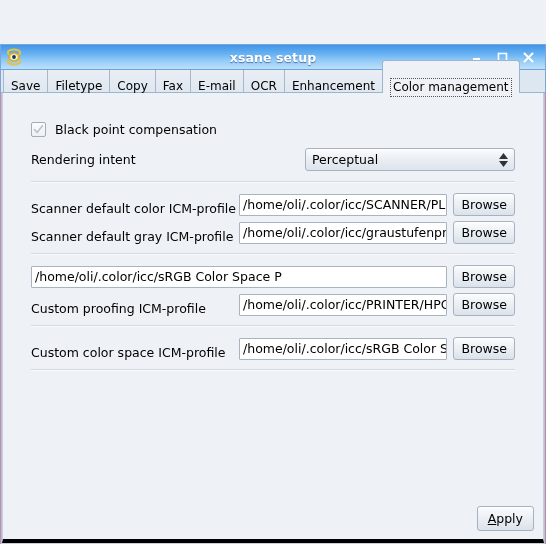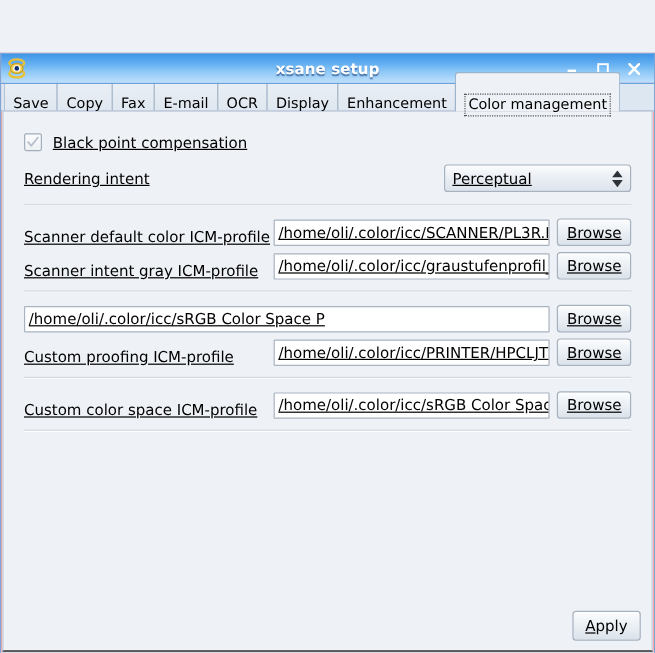--- a/index.html
+++ b/index.html
@@ -116,26 +116,25 @@
     margin-top: 1px;
   }
 
   
   .content {
     flex: 1 1 auto;
     position: relative;
     background: #eef1f5;
     border-left: 1px solid #c3cfdd;
     border-right: 1px solid #c3cfdd;
-    border-bottom: 1px solid #000000;
+    border-bottom: 4px solid #000000;
     margin: 0 1px;
-    padding: 5px;
+    padding: 16px;
     box-sizing: border-box;
     overflow: hidden;
-    text-decoration: underline;
   }
   .pad {
     padding: 9px 12px 0 12px;
   }
 
   .row {
     display: flex;
     align-items: center;
     min-height: 22px;
   }
@@ -158,21 +157,21 @@
   .row.intent-row {
     margin-bottom: 10px;
   }
   .lbl {
     font-size: 12.5px;
     white-space: nowrap;
   }
 
   .spin {
     margin-left: auto;
-    width: 156px;
+    width: 210px;
     height: 23px;
     box-sizing: border-box;
     border: 1px solid #a6b2c0;
     border-radius: 3px;
     background: linear-gradient(to bottom, #fbfcfd 0%, #e8edf3 55%, #dde4ec 100%);
     display: flex;
     align-items: center;
     padding: 0 6px;
     font-size: 12.5px;
     cursor: pointer;
@@ -304,25 +303,25 @@
       <div class="win-btn">
         <svg width="13" height="13" viewBox="0 0 13 13">
           <path d="M2.5 2.5 L10.5 10.5 M10.5 2.5 L2.5 10.5" stroke="#ffffff" stroke-width="2" stroke-linecap="round"></path>
         </svg>
       </div>
     </div>
   </div>
 
   <div class="tabstrip">
     <div class="tab"><span>Save</span></div>
+    <div class="tab"><span>Filetype</span></div>
     <div class="tab"><span>Copy</span></div>
     <div class="tab"><span>Fax</span></div>
     <div class="tab"><span>E-mail</span></div>
     <div class="tab"><span>OCR</span></div>
-    <div class="tab"><span>Display</span></div>
     <div class="tab"><span>Enhancement</span></div>
     <div class="tab active"><span class="tab-inner">Color management</span></div>
   </div>
 
   <div class="content">
     <div class="pad">
 
       <div class="row cb-row">
         <div class="checkbox">
           <svg width="11" height="11" viewBox="0 0 11 11">
@@ -349,21 +348,21 @@
 
       <div class="sep"></div>
 
       <div class="field-row">
         <span class="lbl">Scanner default color ICM-profile</span>
         <div class="textfield">/home/oli/.color/icc/SCANNER/PL3R.ICM</div>
         <div class="browse">Browse</div>
       </div>
 
       <div class="field-row">
-        <span class="lbl">Scanner intent gray ICM-profile</span>
+        <span class="lbl">Scanner default gray ICM-profile</span>
         <div class="textfield">/home/oli/.color/icc/graustufenprofil_40</div>
         <div class="browse">Browse</div>
       </div>
 
       <div class="sep"></div>
 
       <div class="field-row">
         <div class="textfield">/home/oli/.color/icc/sRGB Color Space P</div>
         <div class="browse">Browse</div>
       </div>

